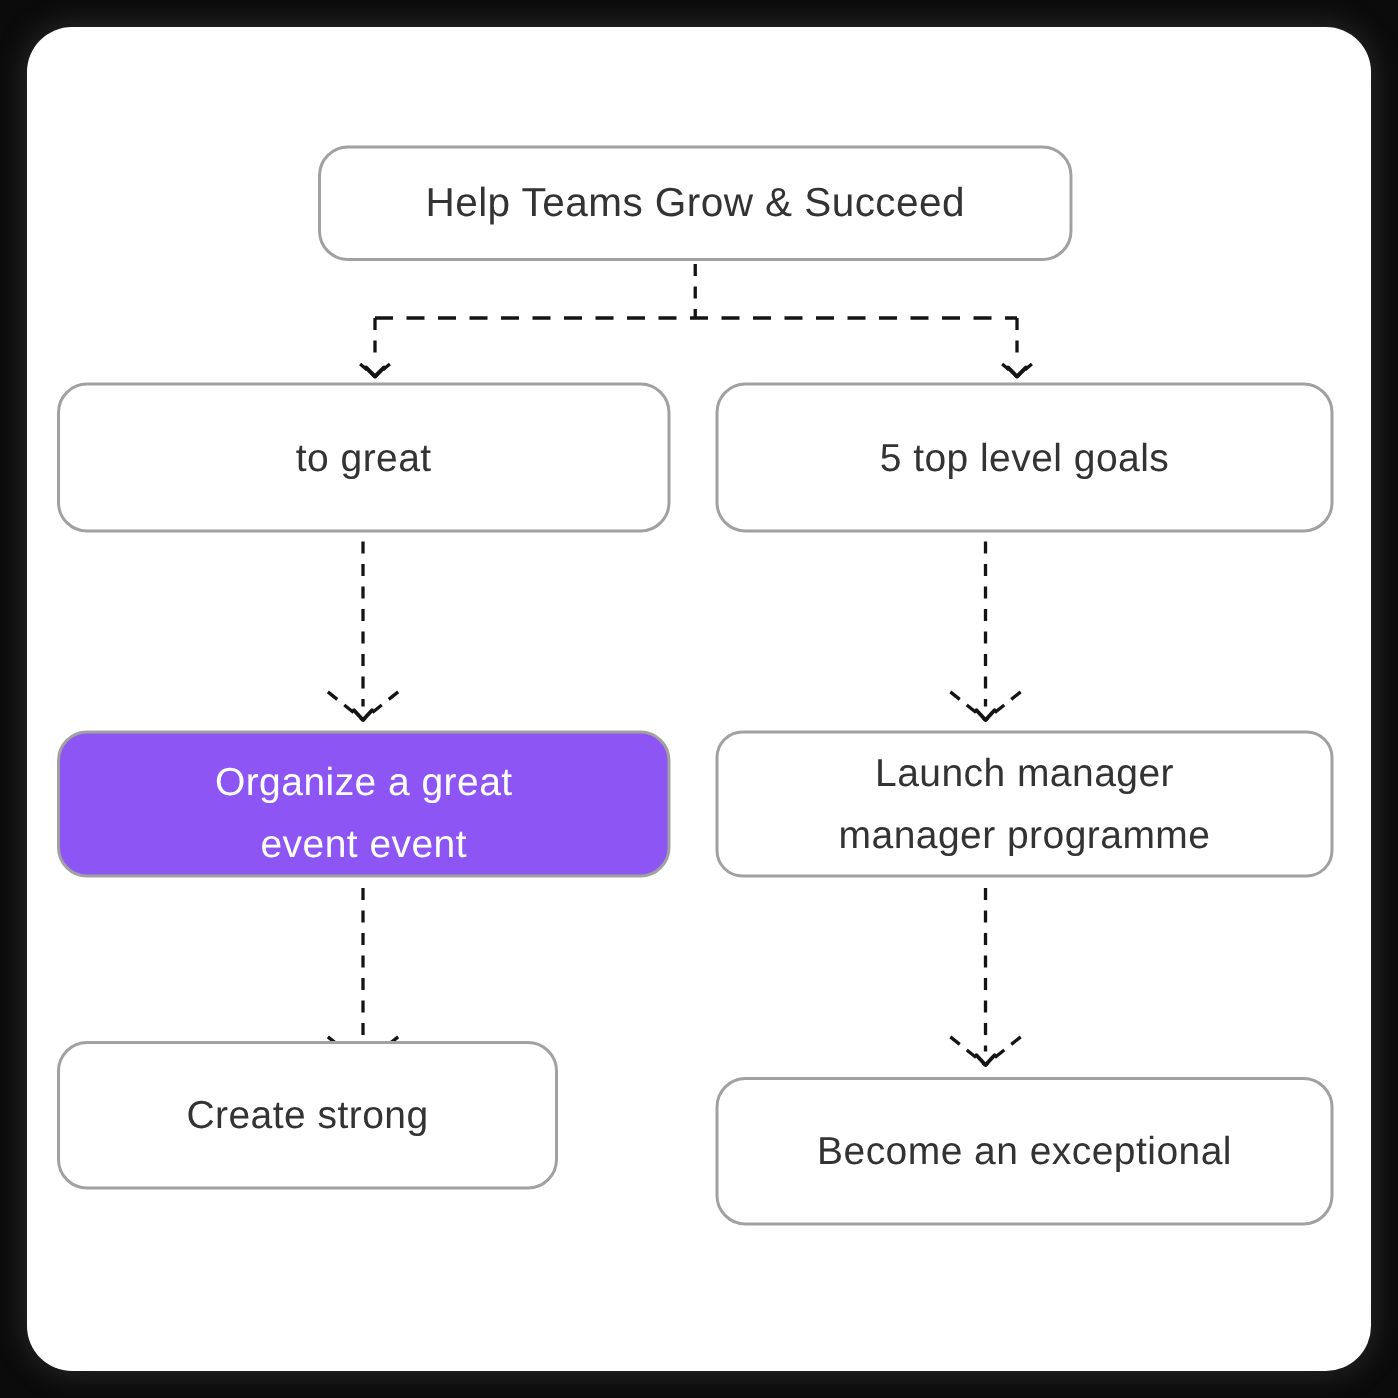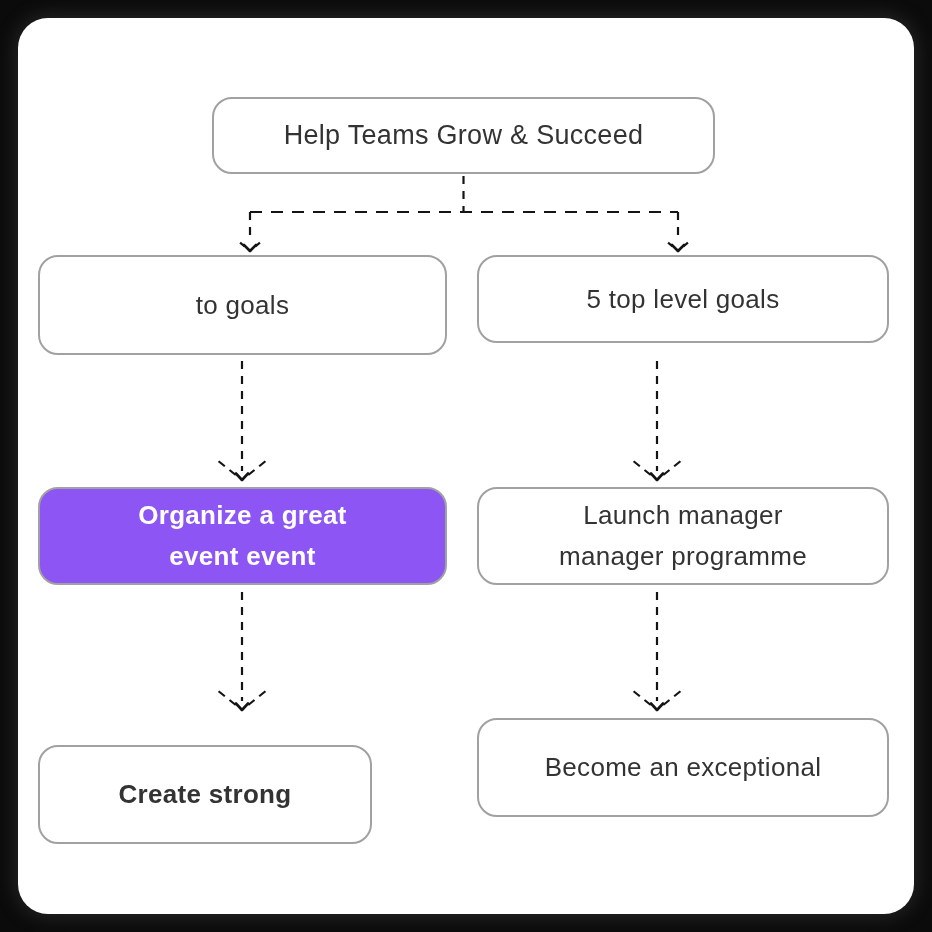--- a/index.html
+++ b/index.html
@@ -42,21 +42,22 @@
     font-weight: 500;
     line-height: 41px;
     letter-spacing: 0.3px;
     text-align: center;
     cursor: pointer;
   }
   .node.title-node { font-size: 27px; }
   .node.accent {
     background: var(--accent-fill, #8c55f4);
     color: var(--accent-text, #ffffff);
-    font-weight: 700;
+    font-weight: 400;
+    justify-content: flex-end;
   }
   .node span { display: block; }
   .node span:empty { display: none; }
 </style>
 </head>
 <body>
 
 <div class="card">
 
   <svg class="connectors" viewBox="0 0 896 896" xmlns="http://www.w3.org/2000/svg" fill="none" stroke="#141414">
@@ -100,38 +101,38 @@
       <path d="M639 692 L614 672 M639 692 L664 672" stroke-dasharray="8 6" stroke-dashoffset="6"></path>
       <path d="M633 685.5 L639 692 L645 685.5" stroke-width="2.6" stroke-linecap="round" stroke-linejoin="round"></path>
     </g>
   </svg>
 
   <div class="node title-node" style="left:194px; top:79px; width:503px; height:77px;">
     <span>Help Teams Grow &amp; Succeed</span>
   </div>
 
   <div class="node" style="left:20px; top:237px; width:409px; height:100px;">
-    <span>to goals</span>
+    <span>to great</span>
   </div>
 
-  <div class="node" style="left:459px; top:237px; width:412px; height:88px;">
+  <div class="node" style="left:459px; top:237px; width:412px; height:100px;">
     <span>5 top level goals</span>
   </div>
 
   <div class="node accent" style="left:20px; top:469px; width:409px; height:98px;">
     <span>Organize a great</span>
     <span>event event</span>
   </div>
 
-  <div class="node" style="left:459px; top:469px; width:412px; height:98px;">
+  <div class="node" style="left:459px; top:469px; width:412px; height:98px;border-radius:18px;">
     <span>Launch manager</span>
     <span>manager programme</span>
   </div>
 
-  <div class="node" style="left:20px; top:727px; width:334px; height:99px;font-weight:bold;">
+  <div class="node" style="left:20px; top:676px; width:334px; height:99px;">
     <span>Create strong</span>
   </div>
 
   <div class="node" style="left:459px; top:700px; width:412px; height:99px;">
     <span>Become an exceptional</span>
   </div>
 
 </div>
 
 </body></html>

